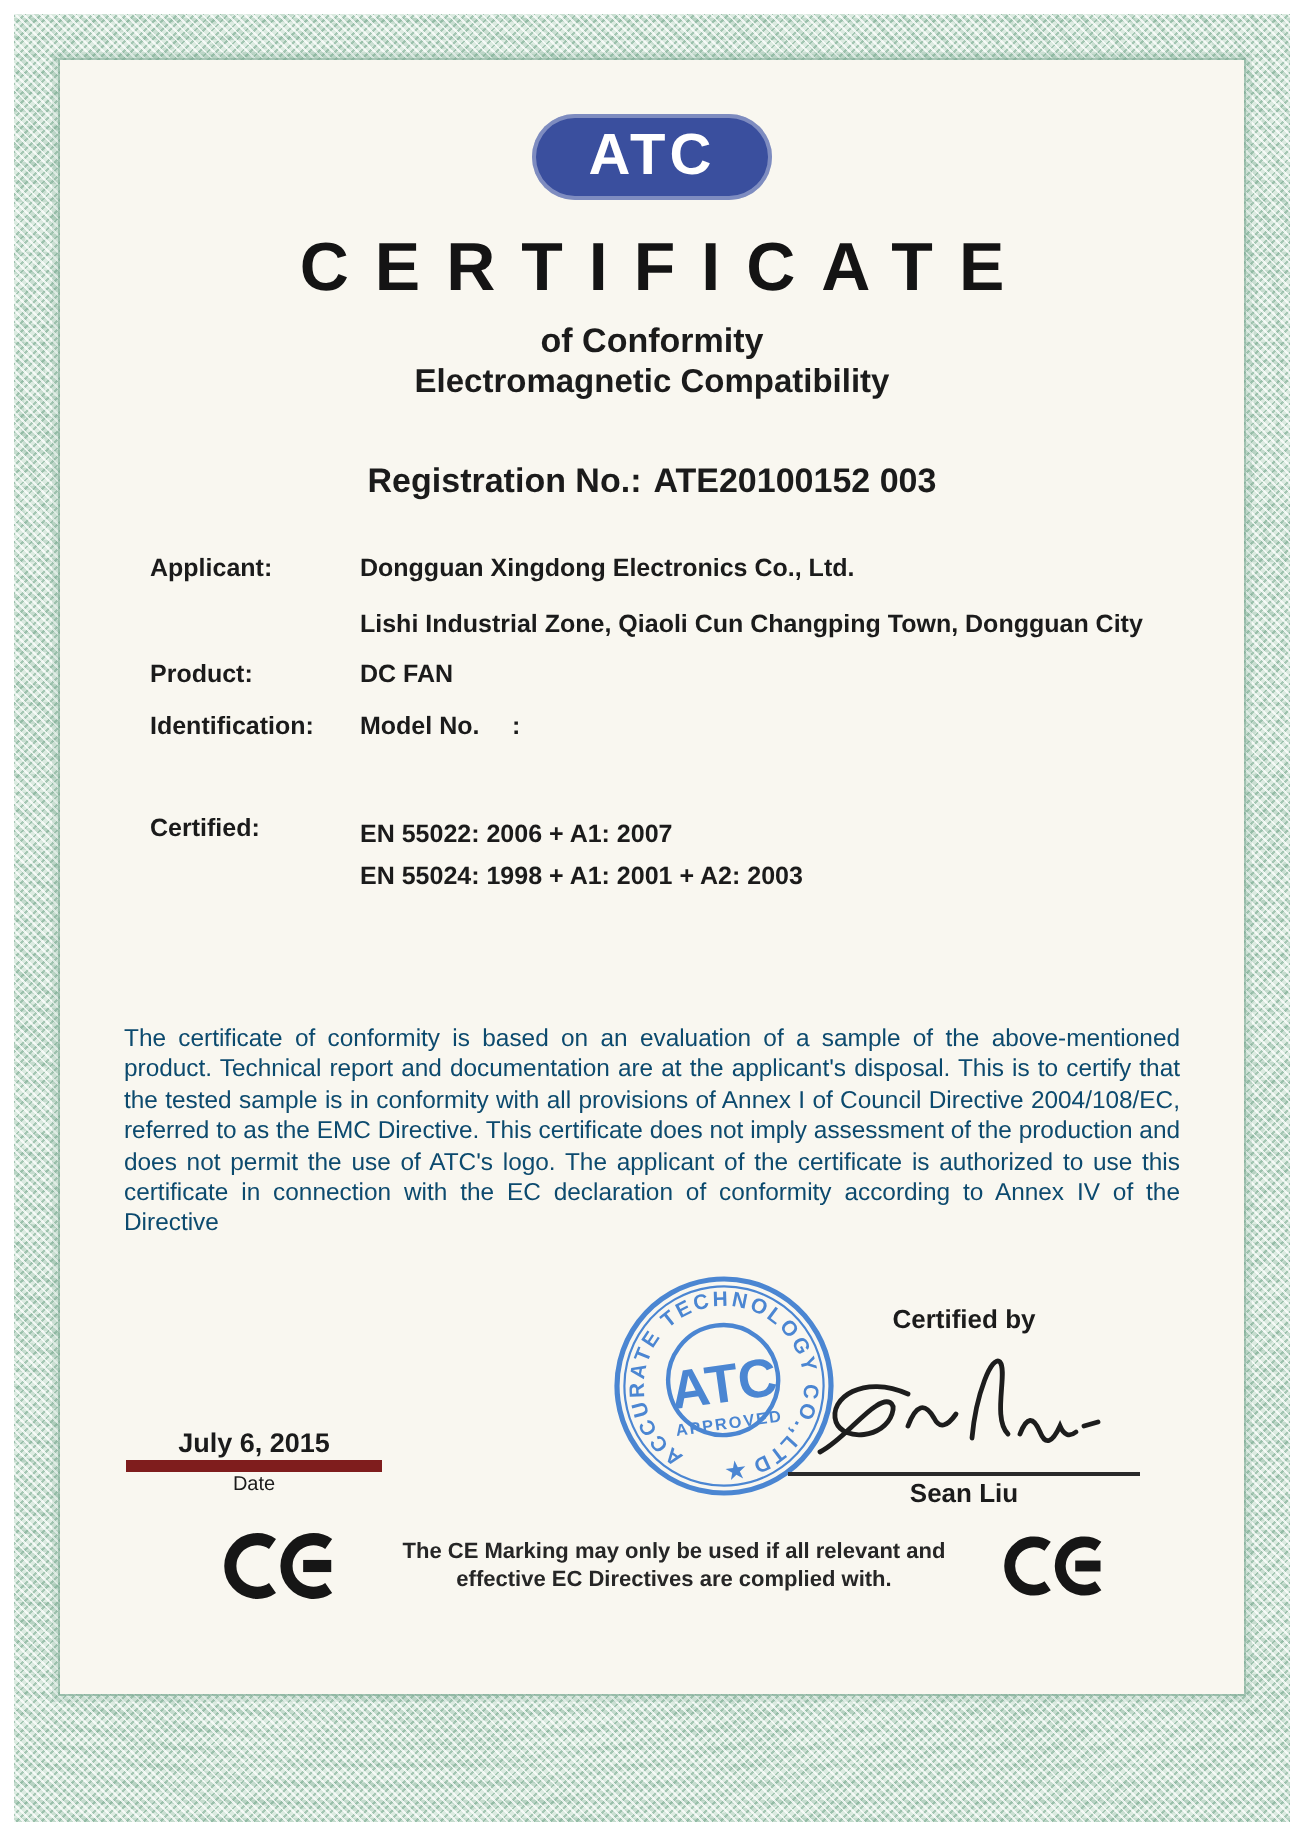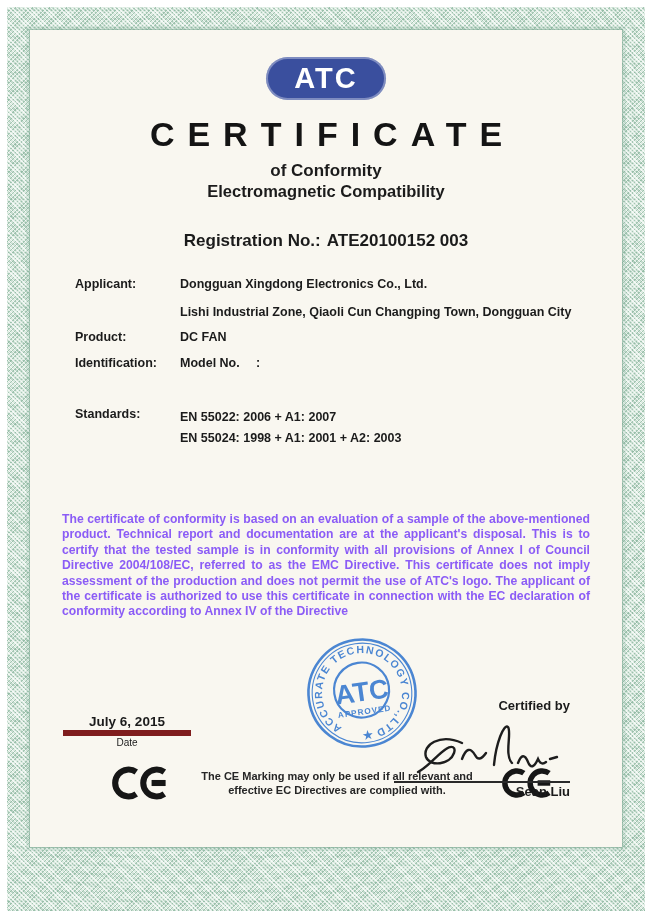--- a/index.html
+++ b/index.html
@@ -62,28 +62,28 @@
   .row-ident     { margin-top: 12px; }
   .row-standards { margin-top: 37px; }
   .model-line { display: flex; }
   .model-label { width: 76px; flex: none; }
   .model-colon { width: 14px; flex: none; }
   .model-values { flex: 1; line-height: 15px; }
   .standards-list div { line-height: 21px; }
   
   .body-text {
     margin: 63px 4px 0 4px;
-    font-size: 12.2px; font-weight: bold; line-height: 15.4px;
-    text-align: justify; color: #8b5cf6;
+    font-size: 12.2px; font-weight: normal; line-height: 15.4px;
+    text-align: justify; color: #0c4a6e;
   }
   
   .sign-zone { position: relative; height: 128px; margin-top: 12px; }
   .stamp { position: absolute; left: 245px; top: 2px; transform: rotate(-8deg); opacity: .93; }
   .certify-block {
-    position: absolute; right: 24px; top: 20px; width: 176px; text-align: right; margin-top: 46px;
+    position: absolute; right: 24px; top: 20px; width: 176px; text-align: center;
   }
   .certified-by { font-size: 13px; font-weight: bold; }
   .signature-wrap { margin-top: 2px; border-bottom: 2px solid #2a2a2a; }
   .signer-name { font-size: 13px; font-weight: bold; margin-top: 1px; }
   .date-block { position: absolute; left: 5px; top: 82px; width: 128px; text-align: center; }
   .date-value { font-size: 13.5px; font-weight: bold; border-bottom: 6px solid #7f1d1d; padding-bottom: 1px; }
   .date-label { font-size: 10px; font-weight: normal; margin-top: 1px; }
   
   .ce-row { display: flex; align-items: center; padding: 2px 38px 0 54px; }
   .ce-notice { flex: 1; text-align: center; font-size: 11px; font-weight: bold; line-height: 14px; color: #262626; }
@@ -120,21 +120,21 @@
         <div class="info-value">DC FAN</div>
       </div>
       <div class="info-row row-ident">
         <div class="info-label">Identification:</div>
         <div class="info-value model-line">
           <div class="model-label">Model No.</div>
           <div class="model-colon">:</div>
         </div>
       </div>
       <div class="info-row row-standards">
-        <div class="info-label">Standards:</div>
+        <div class="info-label">Certified:</div>
         <div class="info-value standards-list">
           <div>EN 55022: 2006 + A1: 2007</div>
           <div>EN 55024: 1998 + A1: 2001 + A2: 2003</div>
         </div>
       </div>
     </div>
 
     <div class="body-text">The certificate of conformity is based on an evaluation of a sample of the above-mentioned product. Technical report and documentation are at the applicant's disposal. This is to certify that the tested sample is in conformity with all provisions of Annex I of Council Directive 2004/108/EC, referred to as the EMC Directive. This certificate does not imply assessment of the production and does not permit the use of ATC's logo. The applicant of the certificate is authorized to use this certificate in connection with the EC declaration of conformity according to Annex IV of the Directive</div>
 
     <div class="sign-zone">

